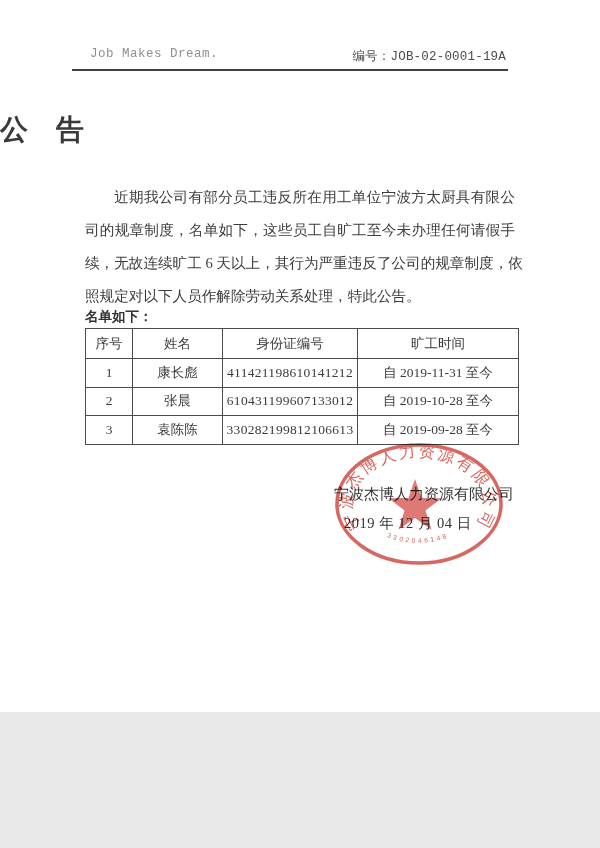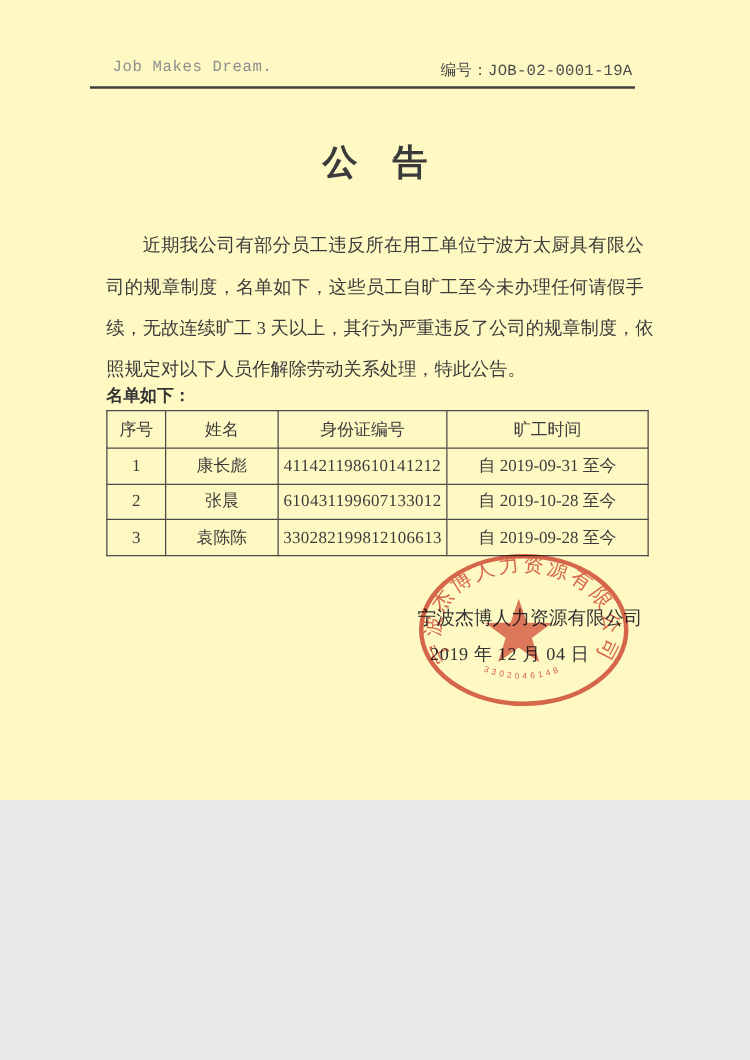--- a/index.html
+++ b/index.html
@@ -1,20 +1,20 @@
 <!DOCTYPE html>
 <html><head>
 <meta charset="utf-8">
 <style>
   html,body { margin:0; padding:0; background:#e9e9e9; }
   .page {
     position:relative;
-    width:600px; height:640px;
+    width:600px; height:712px;
     margin:0 auto;
-    background:#fef9c3;
+    background:#ffffff;
     font-family:"Liberation Serif","DejaVu Serif",serif;
     color:#3c3c3c;
     overflow:hidden;
     box-shadow:0 0 4px rgba(0,0,0,.15);
   }
 
   
   .hdr-slogan {
     position:absolute; left:90px; top:47px;
     font-family:"Liberation Mono","DejaVu Sans Mono",monospace;
@@ -26,21 +26,20 @@
     font-size:12.5px; color:#4b4b4b; letter-spacing:.2px;
   }
   .hdr-rule {
     position:absolute; left:72px; top:69px;
     width:436px; height:2px; background:#3f3f3f;
   }
 
   
   .doc-title {
     position:absolute; left:0; top:111px; width:600px;
-    text-align:center;
     font-size:28px; font-weight:bold; color:#3a3a3a;
   }
 
   
   .para {
     position:absolute; left:85px; top:181px; width:430px;
     font-size:14.6px; line-height:33px; color:#3b3b3b;
   }
   .para .pline { height:33px; text-align:justify; text-align-last:justify; white-space:nowrap; }
   .para .pline.first { text-indent:2em; }
@@ -94,21 +93,21 @@
 
   <div class="hdr-slogan">Job Makes Dream.</div>
   <div class="hdr-docno">编号：JOB-02-0001-19A</div>
   <div class="hdr-rule"></div>
 
   <div class="doc-title">公　告</div>
 
   <div class="para">
     <div class="pline first">近期我公司有部分员工违反所在用工单位宁波方太厨具有限公</div>
     <div class="pline">司的规章制度，名单如下，这些员工自旷工至今未办理任何请假手</div>
-    <div class="pline">续，无故连续旷工 3 天以上，其行为严重违反了公司的规章制度，依</div>
+    <div class="pline">续，无故连续旷工 6 天以上，其行为严重违反了公司的规章制度，依</div>
     <div class="pline last">照规定对以下人员作解除劳动关系处理，特此公告。</div>
   </div>
 
   <div class="list-label">名单如下：</div>
 
   <table class="roster">
     <colgroup>
         <col style="width:47px">
         <col style="width:90px">
         <col style="width:135px">
@@ -118,21 +117,21 @@
         <tr>
       <th>序号</th>
       <th>姓名</th>
       <th>身份证编号</th>
       <th>旷工时间</th>
     </tr>
     <tr>
       <td class="cell-no">1</td>
       <td class="cell-name">康长彪</td>
       <td class="cell-id">411421198610141212</td>
-      <td class="cell-period">自 2019-09-31 至今</td>
+      <td class="cell-period">自 2019-11-31 至今</td>
     </tr>
     <tr>
       <td class="cell-no">2</td>
       <td class="cell-name">张晨</td>
       <td class="cell-id">610431199607133012</td>
       <td class="cell-period">自 2019-10-28 至今</td>
     </tr>
     <tr>
       <td class="cell-no">3</td>
       <td class="cell-name">袁陈陈</td>

